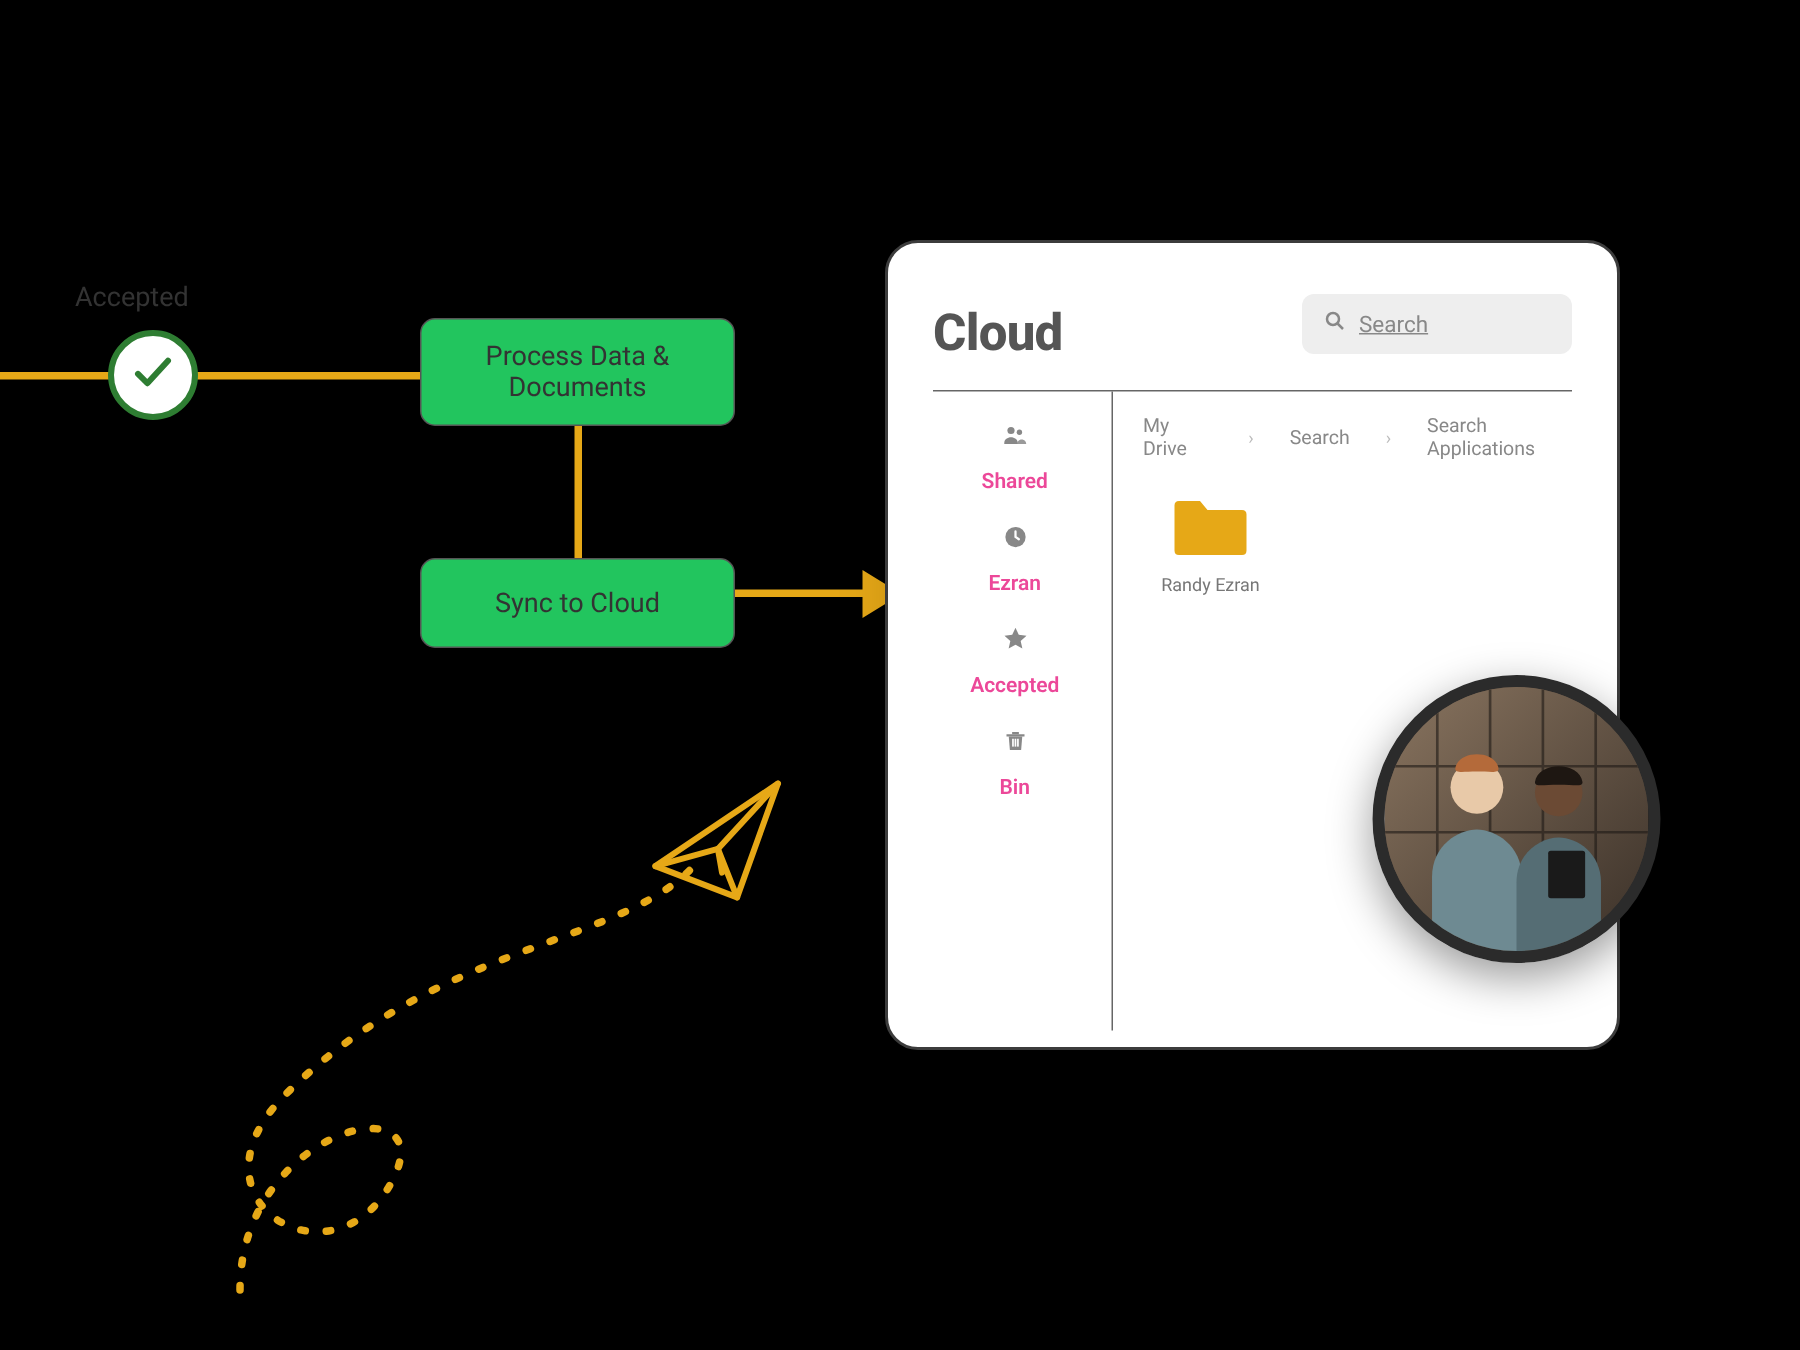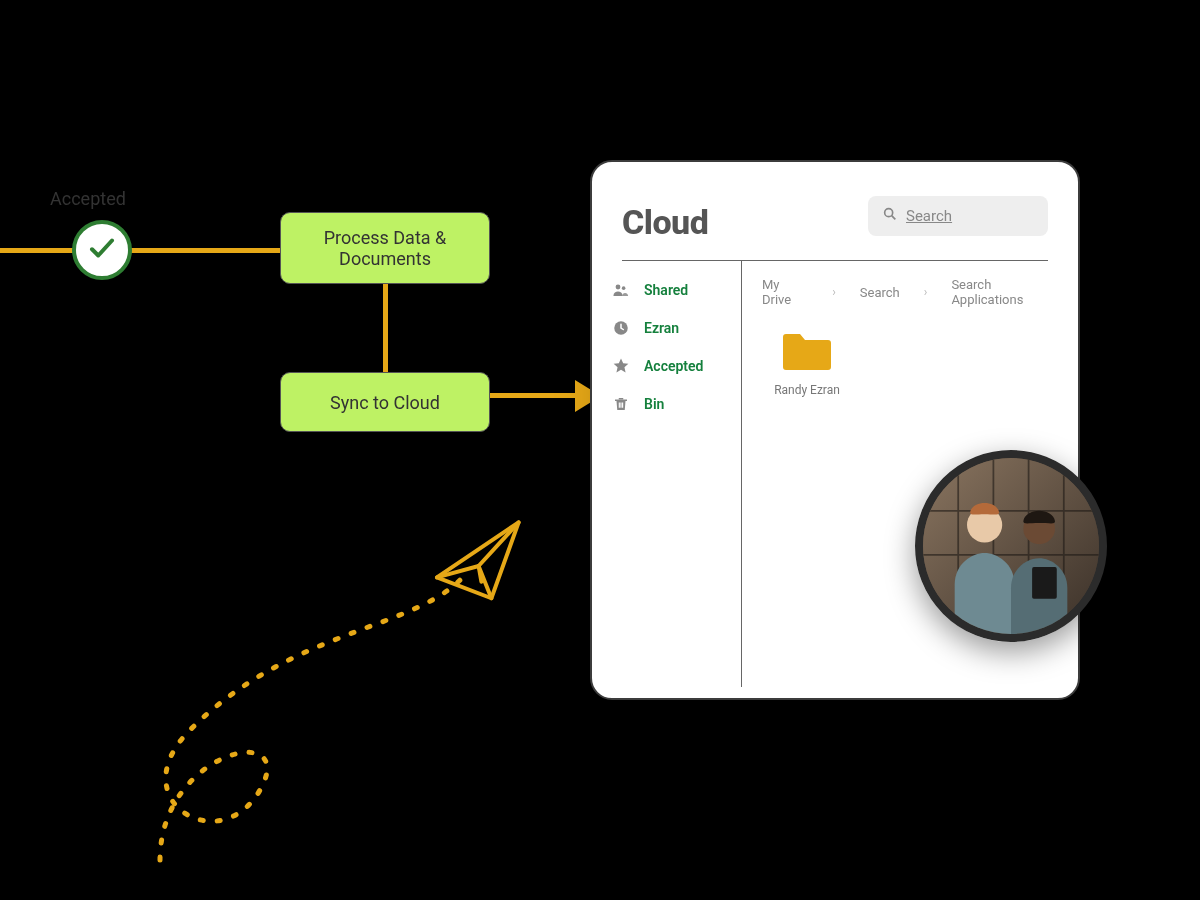--- a/index.html
+++ b/index.html
@@ -41,21 +41,21 @@
     top: 248px;
     width: 280px;
     height: 5px;
     background: #e6a817;
     z-index: 0;
   }
   .check-circle { z-index: 1; }
 
   .node {
     position: absolute;
-    background: #bef264;
+    background: #22c55e;
     border: 1.5px solid #555;
     border-radius: 10px;
     display: flex;
     align-items: center;
     justify-content: center;
     text-align: center;
     font-size: 18px;
     color: #333;
     padding: 10px 18px;
     z-index: 2;
@@ -147,23 +147,24 @@
     border-right: 1px solid #666;
     padding: 20px 0 0 20px;
     display: flex;
     flex-direction: column;
     gap: 20px;
   }
   .sidebar-item {
     display: flex;
     align-items: center;
     gap: 14px;
-    color: #15803d;
+    color: #ec4899;
     font-size: 14px;
     font-weight: 600;
+    flex-direction: column;
   }
   .sidebar-item .ic { width: 18px; height: 18px; flex: none; }
 
   .main {
     flex: 1;
     padding: 16px 20px;
   }
   .breadcrumb {
     font-size: 13px;
     color: #888;

